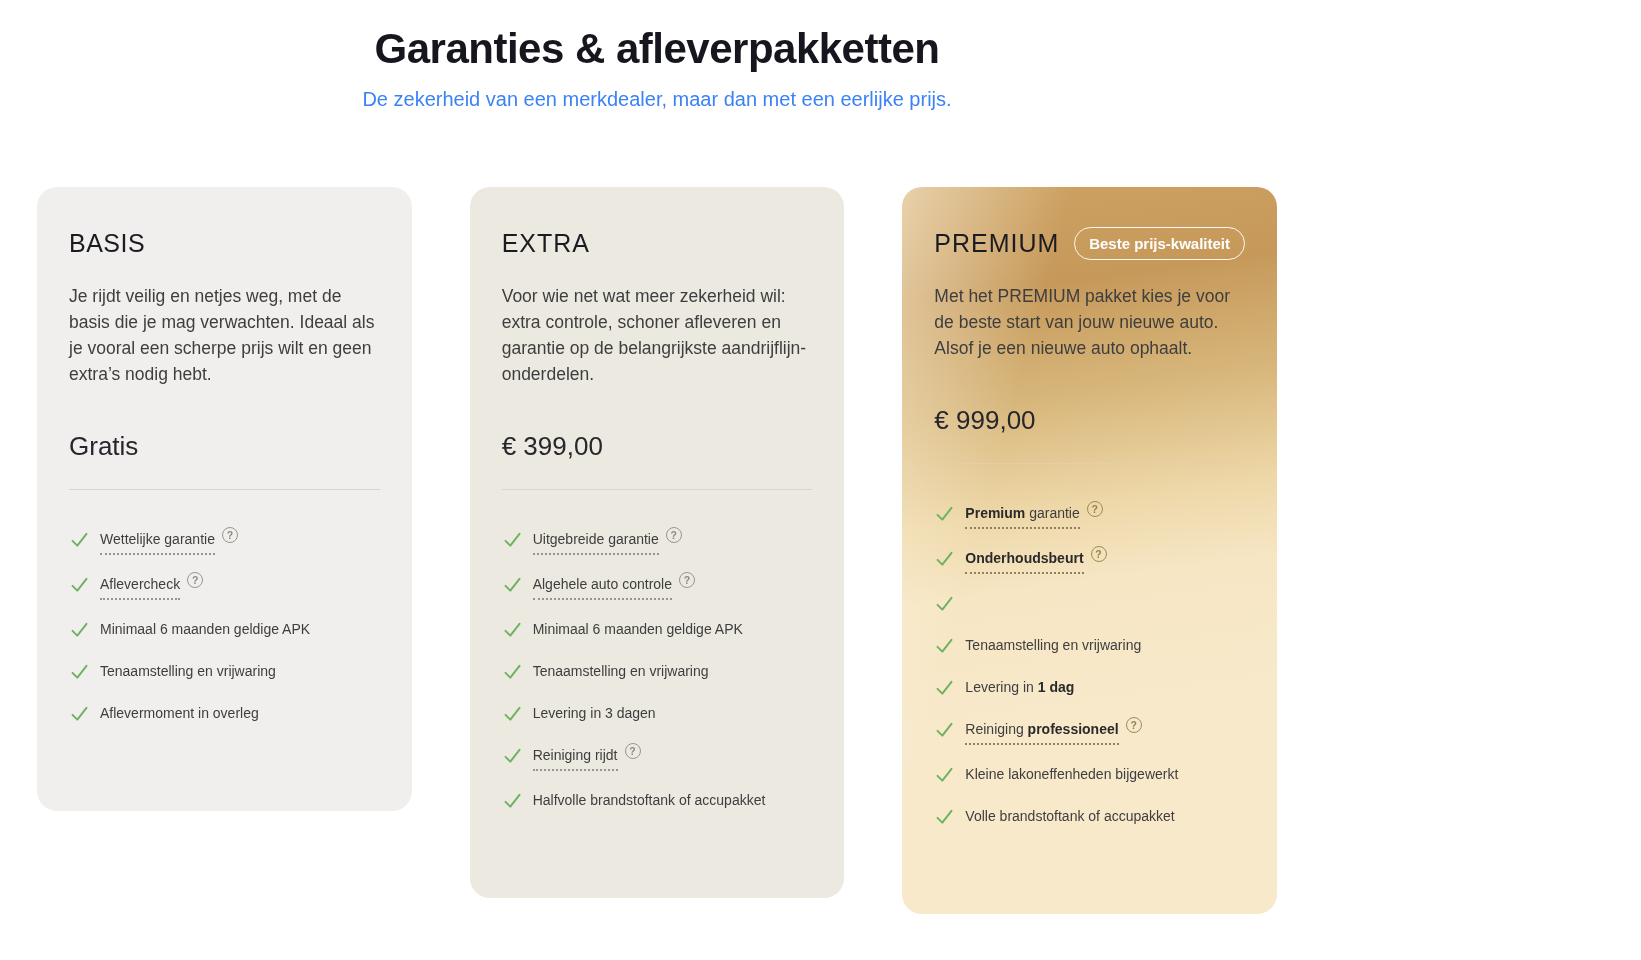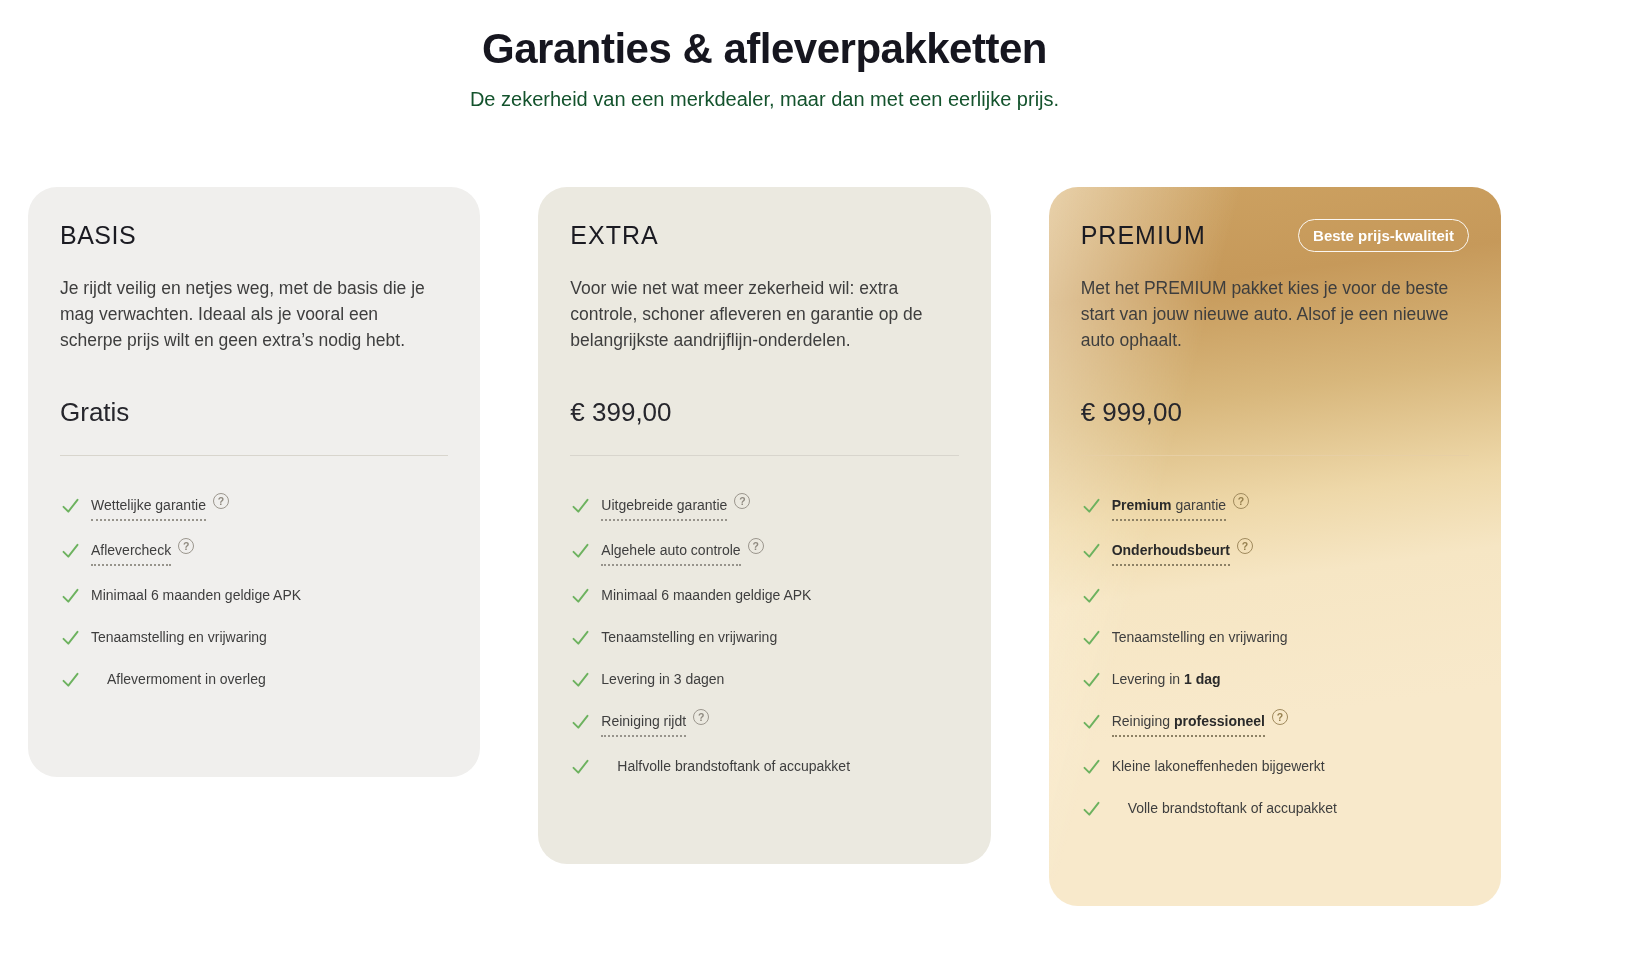--- a/index.html
+++ b/index.html
@@ -6,47 +6,47 @@
   html, body { margin: 0; padding: 0; }
   body {
     width: 1641px;
     height: 960px;
     background: #ffffff;
     font-family: "Liberation Sans", "DejaVu Sans", sans-serif;
     color: #3e3e3e;
     overflow: hidden;
   }
   .container {
-    width: 1473px;
-    margin-left: 28px;
+    width: 1240px;
+    margin-left: 37px;
   }
   .page-header { text-align: center; padding-top: 26px; }
   .page-header h1 {
     margin: 0;
     font-size: 42px;
     line-height: 1.1;
     font-weight: 800;
     letter-spacing: -0.5px;
     color: #16161f;
   }
   .page-header p {
     margin: 16px 0 0;
     font-size: 20px;
-    color: #14532d;
+    color: #3b82f6;
   }
   .cards {
     display: flex;
     gap: 58px;
     align-items: flex-start;
     margin-top: 76px;
   }
   .card {
     flex: 1 1 0;
-    border-radius: 29px;
-    padding: 30px 32px 85px;
+    border-radius: 20px;
+    padding: 38px 32px 85px;
   }
   .card-basis  { background: #f0efed; }
   .card-extra  { background: #ebe9e0; }
   .card-premium {
     background:
       linear-gradient(105deg, rgba(255,248,230,0.55) 0%, rgba(255,248,230,0) 30%),
       linear-gradient(172deg, #cda262 0%, #c6995a 15%, #d8b77c 30%, #eed8a9 44%, #f6e6c4 54%, #f8e9cb 72%, #f8e9cb 100%);
   }
   .card-head {
     display: flex;
@@ -94,21 +94,21 @@
     list-style: none;
     margin: 36px 0 0;
     padding: 0;
   }
   .feature {
     display: flex;
     align-items: flex-start;
     margin-bottom: 16px;
     min-height: 26px;
   }
-  .feature:last-child { margin-bottom: 0; gap: 16px; }
+  .feature:last-child { margin-bottom: 0; }
   .check {
     width: 21px;
     height: 21px;
     color: var(--check-green, #6db25f);
     flex: 0 0 auto;
     margin: 3px 10px 0 0;
   }
   .feature-text {
     font-size: 14px;
     line-height: 26px;

